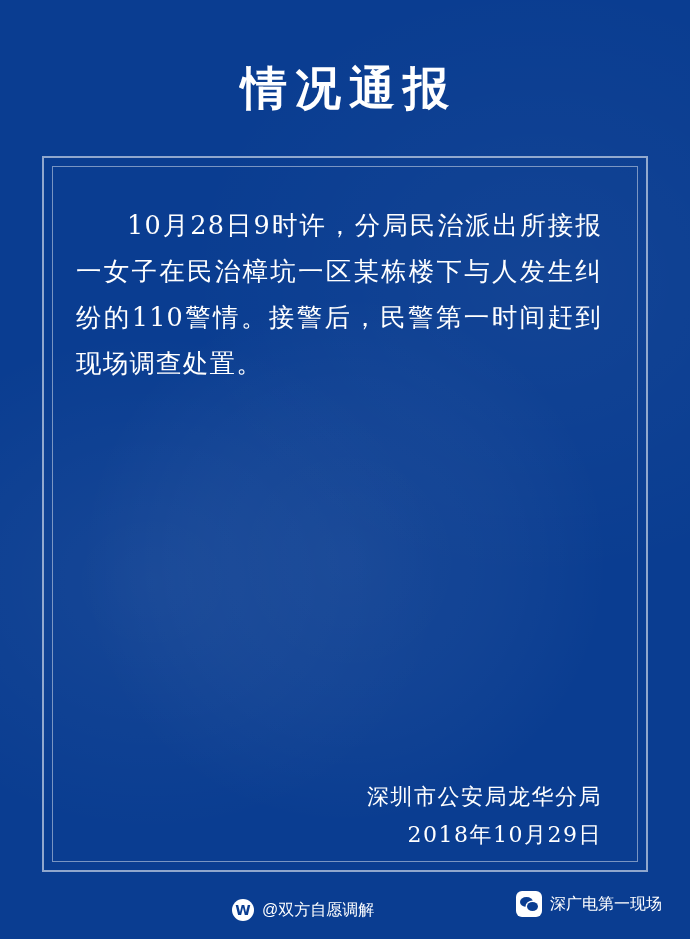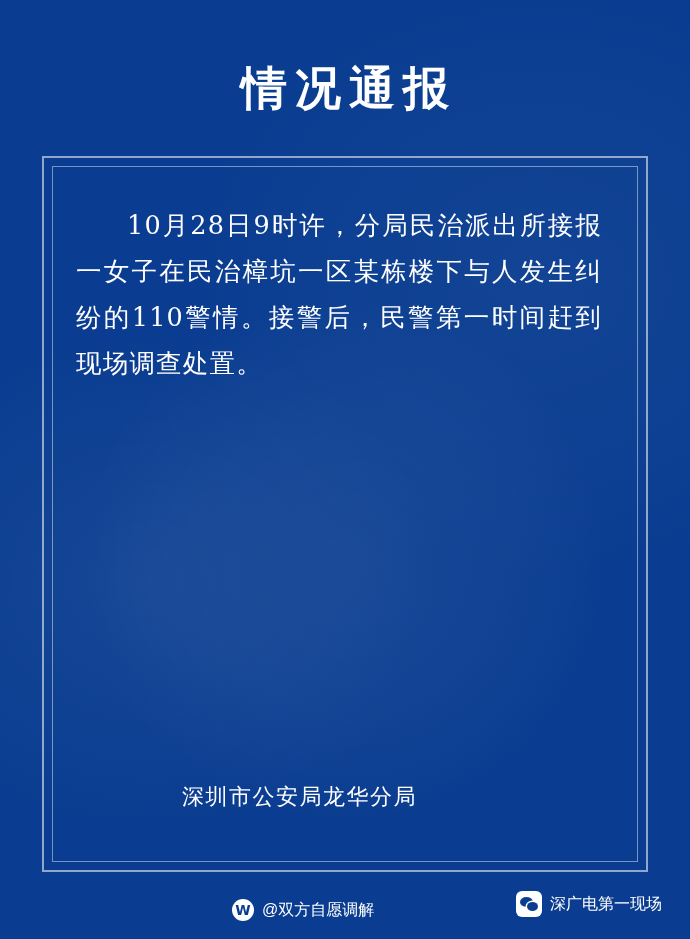--- a/index.html
+++ b/index.html
@@ -93,21 +93,21 @@
     text-indent: 2em;
     margin: 0 12px 4px 0;
     text-align: justify;
   }
 
   .signature {
     position: absolute;
     right: 88px;
     top: 778px;
     width: 420px;
-    text-align: left;
+    text-align: right;
     color: #ffffff;
     font-size: 22px;
     line-height: 38px;
     letter-spacing: 1.5px;
     font-family: "DejaVu Serif", "Liberation Serif", serif;
   }
 
   .footer {
     position: absolute;
     left: 0;
@@ -192,20 +192,21 @@
 
   <div class="frame-outer"></div>
   <div class="frame-inner"></div>
 
   <div class="body-text">
     <p class="para">10月28日9时许，分局民治派出所接报一女子在民治樟坑一区某栋楼下与人发生纠纷的110警情。接警后，民警第一时间赶到现场调查处置。</p>
   </div>
 
   <div class="signature">
     <div>深圳市公安局龙华分局</div>
+    <div>2018年10月29日</div>
   </div>
 
   <div class="footer">
     <div class="footer-left">
       <span class="weibo-icon">W</span>
       <span>@双方自愿调解</span>
     </div>
     <div class="footer-right">
       <span class="wechat-icon"></span>
       <span>深广电第一现场</span>

